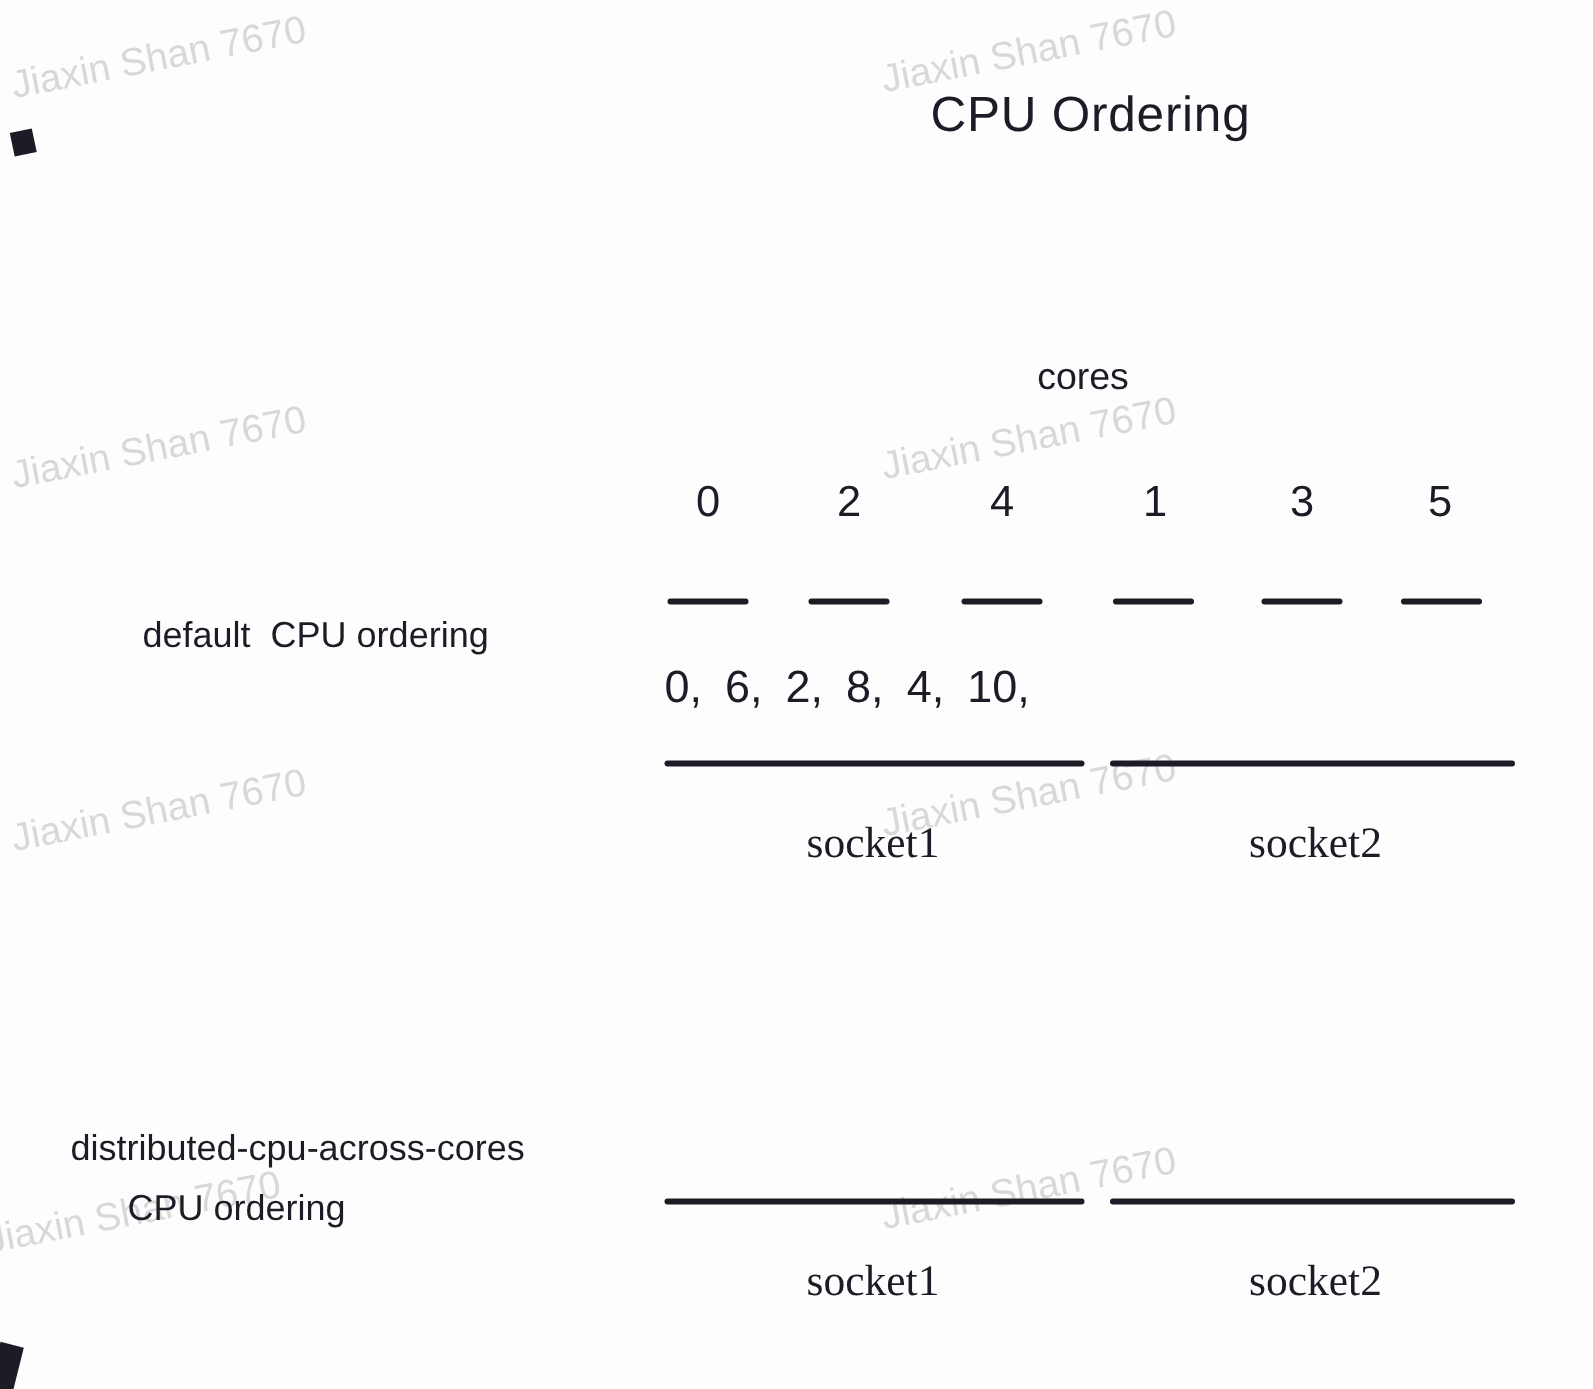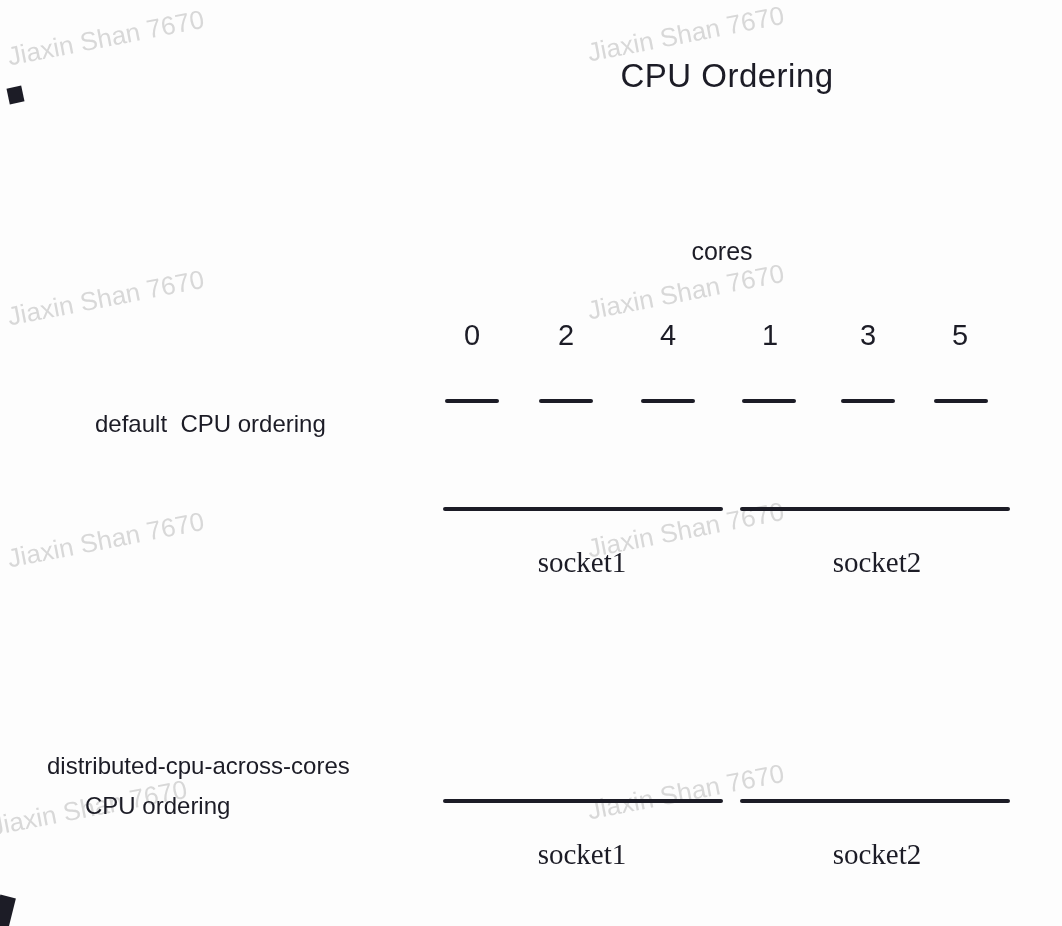--- a/index.html
+++ b/index.html
@@ -67,20 +67,21 @@
 
   <div class="abs tick" style="left:445px;top:399px;width:54px"></div>
   <div class="abs tick" style="left:539px;top:399px;width:54px"></div>
   <div class="abs tick" style="left:641px;top:399px;width:54px"></div>
   <div class="abs tick" style="left:742px;top:399px;width:54px"></div>
   <div class="abs tick" style="left:841px;top:399px;width:54px"></div>
   <div class="abs tick" style="left:934px;top:399px;width:54px"></div>
 
   <span class="abs rowlabel" style="left:95px;top:410px">default  CPU ordering</span>
 
+  <span class="abs cpus" style="left:443px;top:442px">0, 6, 2, 8, 4, 10,</span>
 
   <div class="abs underline" style="left:443px;top:507px;width:280px"></div>
   <div class="abs underline" style="left:740px;top:507px;width:270px"></div>
 
   <span class="abs socket center" style="left:582px;top:546px">socket1</span>
   <span class="abs socket center" style="left:877px;top:546px">socket2</span>
 
   <span class="abs rowlabel" style="left:47px;top:752px">distributed-cpu-across-cores</span>
   <span class="abs rowlabel" style="left:85px;top:792px">CPU ordering</span>
 

